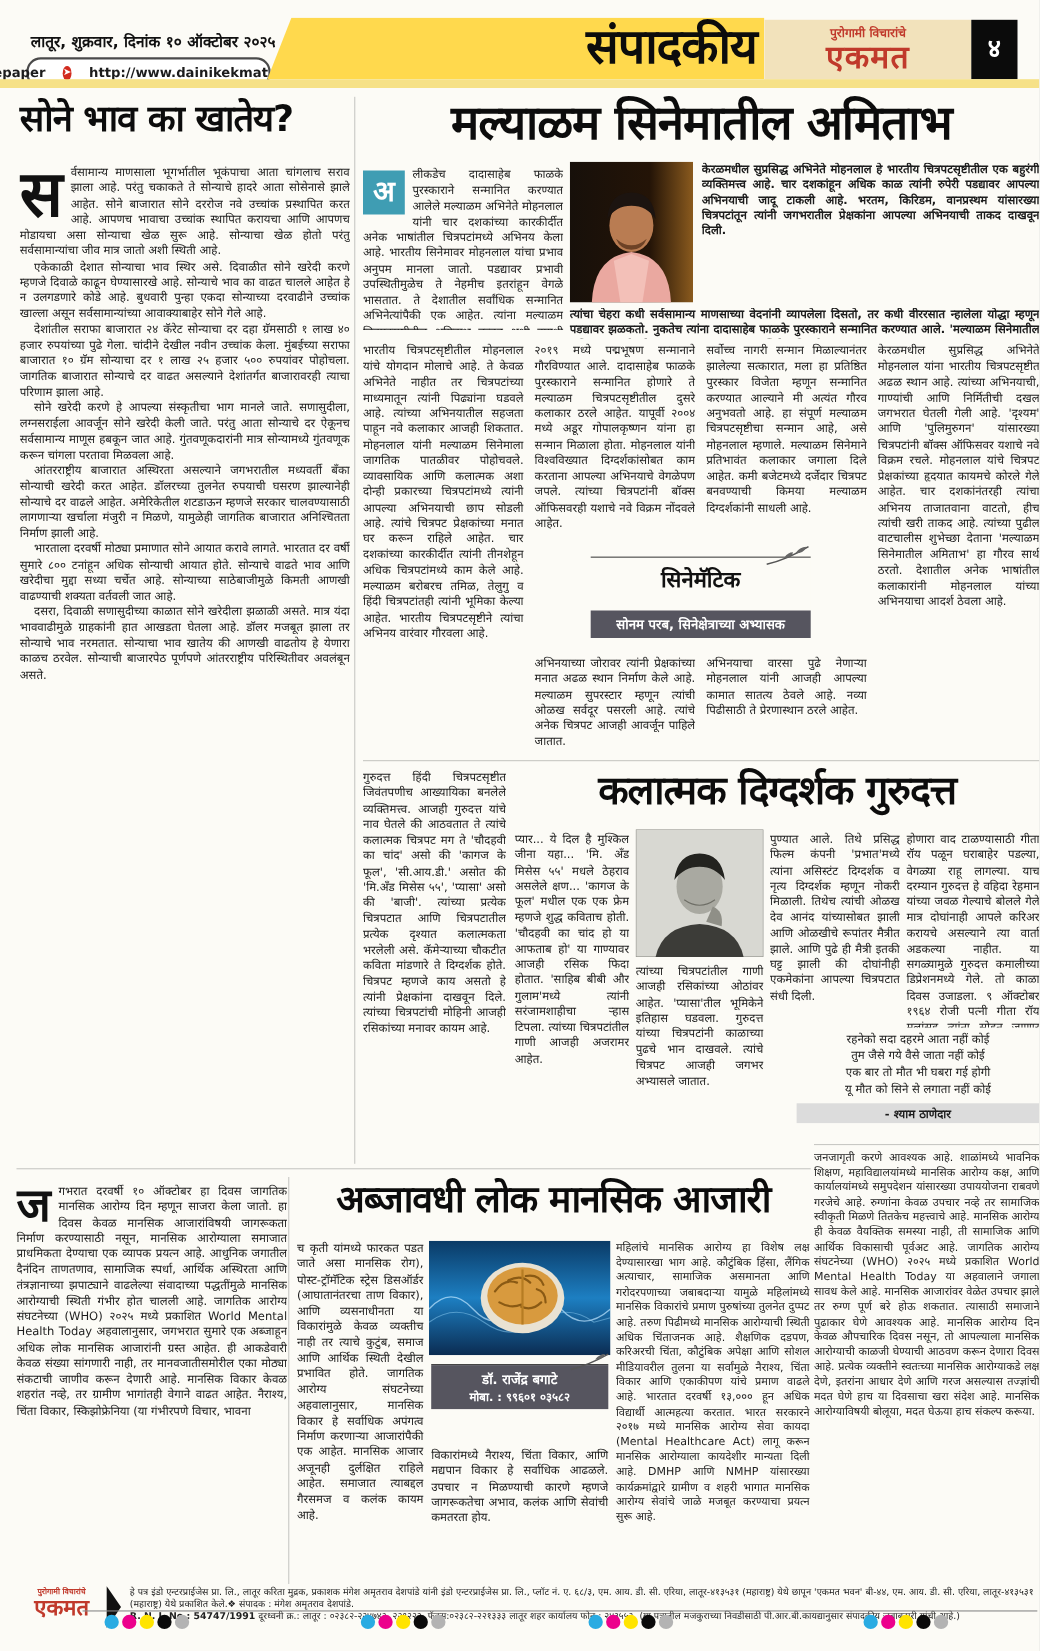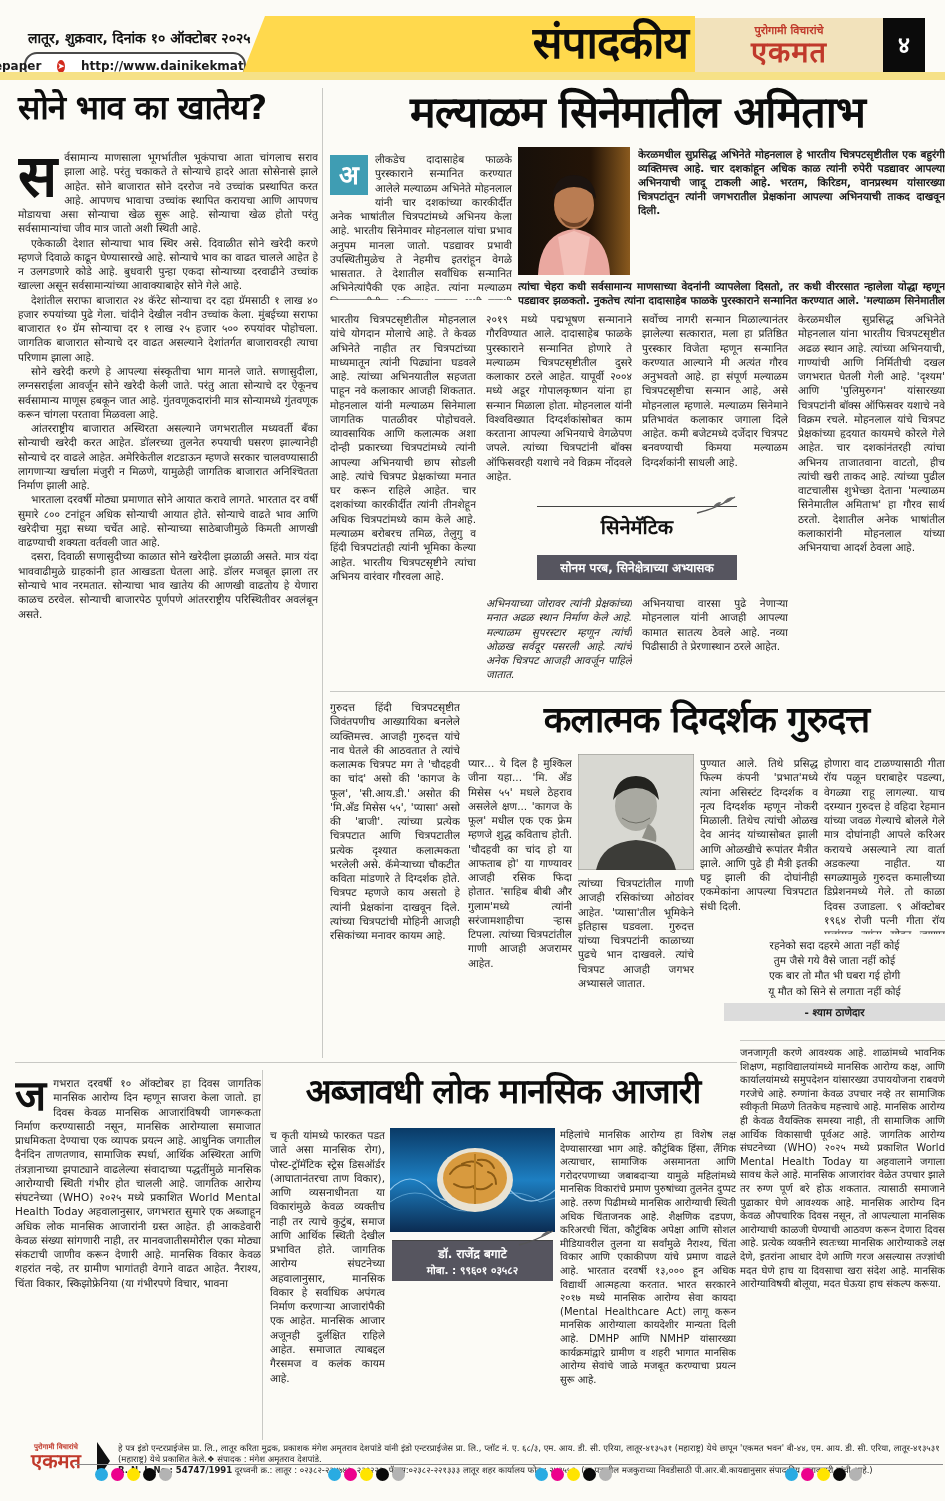--- a/index.html
+++ b/index.html
@@ -113,21 +113,21 @@
       <path d="M34 52 Q36 28 56 28 Q76 28 78 52 Q70 40 56 40 Q42 40 34 52Z" fill="#1c1410"></path>
       <path d="M42 70 Q56 82 70 70 Q66 80 56 80 Q46 80 42 70Z" fill="#6d4226"></path>
     </svg>
   </div>
 
   <div class="abs bold-intro just clip" style="left:638px;top:148px;width:307px;height:128px;">केरळमधील सुप्रसिद्ध अभिनेते मोहनलाल हे भारतीय चित्रपटसृष्टीतील एक बहुरंगी व्यक्तिमत्त्व आहे. चार दशकांहून अधिक काळ त्यांनी रुपेरी पडद्यावर आपल्या अभिनयाची जादू टाकली आहे. भरतम, किरिडम, वानप्रस्थम यांसारख्या चित्रपटांतून त्यांनी जगभरातील प्रेक्षकांना आपल्या अभिनयाची ताकद दाखवून दिली.</div>
   <div class="abs bold-intro just clip" style="left:518px;top:280px;width:427px;height:28px;">त्यांचा चेहरा कधी सर्वसामान्य माणसाच्या वेदनांनी व्यापलेला दिसतो, तर कधी वीररसात न्हालेला योद्धा म्हणून पडद्यावर झळकतो. नुकतेच त्यांना दादासाहेब फाळके पुरस्काराने सन्मानित करण्यात आले. 'मल्याळम सिनेमातील अमिताभ' अशी ओळख असणाऱ्या या महान अभिनेत्याविषयी...</div>
 
   <div class="abs body-col just clip" style="left:330px;top:312px;width:146px;height:376px;">भारतीय चित्रपटसृष्टीतील मोहनलाल यांचे योगदान मोलाचे आहे. ते केवळ अभिनेते नाहीत तर चित्रपटांच्या माध्यमातून त्यांनी पिढ्यांना घडवले आहे. त्यांच्या अभिनयातील सहजता पाहून नवे कलाकार आजही शिकतात. मोहनलाल यांनी मल्याळम सिनेमाला जागतिक पातळीवर पोहोचवले. व्यावसायिक आणि कलात्मक अशा दोन्ही प्रकारच्या चित्रपटांमध्ये त्यांनी आपल्या अभिनयाची छाप सोडली आहे. त्यांचे चित्रपट प्रेक्षकांच्या मनात घर करून राहिले आहेत. चार दशकांच्या कारकीर्दीत त्यांनी तीनशेहून अधिक चित्रपटांमध्ये काम केले आहे. मल्याळम बरोबरच तमिळ, तेलुगु व हिंदी चित्रपटांतही त्यांनी भूमिका केल्या आहेत. भारतीय चित्रपटसृष्टीने त्यांचा अभिनय वारंवार गौरवला आहे.</div>
   <div class="abs body-col just clip" style="left:486px;top:312px;width:146px;height:188px;">२०१९ मध्ये पद्मभूषण सन्मानाने गौरविण्यात आले. दादासाहेब फाळके पुरस्काराने सन्मानित होणारे ते मल्याळम चित्रपटसृष्टीतील दुसरे कलाकार ठरले आहेत. यापूर्वी २००४ मध्ये अडूर गोपालकृष्णन यांना हा सन्मान मिळाला होता. मोहनलाल यांनी विश्वविख्यात दिग्दर्शकांसोबत काम करताना आपल्या अभिनयाचे वेगळेपण जपले. त्यांच्या चित्रपटांनी बॉक्स ऑफिसवरही यशाचे नवे विक्रम नोंदवले आहेत.</div>
-  <div class="abs body-col just clip" style="left:486px;top:596px;width:146px;height:92px;font-style:italic;">अभिनयाच्या जोरावर त्यांनी प्रेक्षकांच्या मनात अढळ स्थान निर्माण केले आहे. मल्याळम सुपरस्टार म्हणून त्यांची ओळख सर्वदूर पसरली आहे. त्यांचे अनेक चित्रपट आजही आवर्जून पाहिले जातात.</div>
+  <div class="abs body-col just clip" style="left:486px;top:596px;width:146px;height:92px;">अभिनयाच्या जोरावर त्यांनी प्रेक्षकांच्या मनात अढळ स्थान निर्माण केले आहे. मल्याळम सुपरस्टार म्हणून त्यांची ओळख सर्वदूर पसरली आहे. त्यांचे अनेक चित्रपट आजही आवर्जून पाहिले जातात.</div>
   <div class="abs body-col just clip" style="left:642px;top:312px;width:146px;height:188px;">सर्वोच्च नागरी सन्मान मिळाल्यानंतर झालेल्या सत्कारात, मला हा प्रतिष्ठित पुरस्कार विजेता म्हणून सन्मानित करण्यात आल्याने मी अत्यंत गौरव अनुभवतो आहे. हा संपूर्ण मल्याळम चित्रपटसृष्टीचा सन्मान आहे, असे मोहनलाल म्हणाले. मल्याळम सिनेमाने प्रतिभावंत कलाकार जगाला दिले आहेत. कमी बजेटमध्ये दर्जेदार चित्रपट बनवण्याची किमया मल्याळम दिग्दर्शकांनी साधली आहे.</div>
   <div class="abs body-col just clip" style="left:642px;top:596px;width:146px;height:92px;">अभिनयाचा वारसा पुढे नेणाऱ्या मोहनलाल यांनी आजही आपल्या कामात सातत्य ठेवले आहे. नव्या पिढीसाठी ते प्रेरणास्थान ठरले आहेत.</div>
   <div class="abs body-col just clip" style="left:798px;top:312px;width:147px;height:376px;">केरळमधील सुप्रसिद्ध अभिनेते मोहनलाल यांना भारतीय चित्रपटसृष्टीत अढळ स्थान आहे. त्यांच्या अभिनयाची, गाण्यांची आणि निर्मितीची दखल जगभरात घेतली गेली आहे. 'दृश्यम' आणि 'पुलिमुरुगन' यांसारख्या चित्रपटांनी बॉक्स ऑफिसवर यशाचे नवे विक्रम रचले. मोहनलाल यांचे चित्रपट प्रेक्षकांच्या हृदयात कायमचे कोरले गेले आहेत. चार दशकांनंतरही त्यांचा अभिनय ताजातवाना वाटतो, हीच त्यांची खरी ताकद आहे. त्यांच्या पुढील वाटचालीस शुभेच्छा देताना 'मल्याळम सिनेमातील अमिताभ' हा गौरव सार्थ ठरतो. देशातील अनेक भाषांतील कलाकारांनी मोहनलाल यांच्या अभिनयाचा आदर्श ठेवला आहे.</div>
 
   <div class="abs byline-box" style="left:537px;top:506px;width:200px;">
     <svg class="flourish" width="46" height="24" viewBox="0 0 46 24">
       <path d="M2 20 Q20 16 40 4" stroke="#555" fill="none" stroke-width="1.4"></path>
       <path d="M28 10 q4 -6 10 -6 q-2 6 -10 6" fill="#666"></path>
       <path d="M18 14 q3 -5 8 -5 q-1 5 -8 5" fill="#666"></path>
     </svg>
@@ -194,20 +194,21 @@
   <div class="abs byline-box" style="left:392px;top:1240px;width:161px;">
     <svg class="flourish" width="40" height="22" viewBox="0 0 40 22">
       <path d="M2 18 Q18 14 36 4" stroke="#555" fill="none" stroke-width="1.3"></path>
       <path d="M24 9 q4 -5 9 -5 q-2 5 -9 5" fill="#666"></path>
     </svg>
     <div class="bb-bar">
       <div>डॉ. राजेंद्र बगाटे</div>
       <div class="bb-mob">मोबा. : ९९६०१ ०३५८२</div>
     </div>
   </div>
+  <div class="abs body-col just clip" style="left:392px;top:1316px;width:161px;height:122px;">विकारांमध्ये नैराश्य, चिंता विकार, आणि मद्यपान विकार हे सर्वाधिक आढळले. उपचार न मिळण्याची कारणे म्हणजे जागरूकतेचा अभाव, कलंक आणि सेवांची कमतरता होय.</div>
   <div class="abs body-col just clip" style="left:560px;top:1128px;width:176px;height:310px;font-size:10px;">महिलांचे मानसिक आरोग्य हा विशेष लक्ष देण्यासारखा भाग आहे. कौटुंबिक हिंसा, लैंगिक अत्याचार, सामाजिक असमानता आणि गरोदरपणाच्या जबाबदाऱ्या यामुळे महिलांमध्ये मानसिक विकारांचे प्रमाण पुरुषांच्या तुलनेत दुप्पट आहे. तरुण पिढीमध्ये मानसिक आरोग्याची स्थिती अधिक चिंताजनक आहे. शैक्षणिक दडपण, करिअरची चिंता, कौटुंबिक अपेक्षा आणि सोशल मीडियावरील तुलना या सर्वांमुळे नैराश्य, चिंता विकार आणि एकाकीपण यांचे प्रमाण वाढले आहे. भारतात दरवर्षी १३,००० हून अधिक विद्यार्थी आत्महत्या करतात. भारत सरकारने २०१७ मध्ये मानसिक आरोग्य सेवा कायदा (Mental Healthcare Act) लागू करून मानसिक आरोग्याला कायदेशीर मान्यता दिली आहे. DMHP आणि NMHP यांसारख्या कार्यक्रमांद्वारे ग्रामीण व शहरी भागात मानसिक आरोग्य सेवांचे जाळे मजबूत करण्याचा प्रयत्न सुरू आहे.</div>
   <div class="abs body-col just clip" style="left:740px;top:1046px;width:205px;height:392px;font-size:10px;">जनजागृती करणे आवश्यक आहे. शाळांमध्ये भावनिक शिक्षण, महाविद्यालयांमध्ये मानसिक आरोग्य कक्ष, आणि कार्यालयांमध्ये समुपदेशन यांसारख्या उपाययोजना राबवणे गरजेचे आहे. रुग्णांना केवळ उपचार नव्हे तर सामाजिक स्वीकृती मिळणे तितकेच महत्त्वाचे आहे. मानसिक आरोग्य ही केवळ वैयक्तिक समस्या नाही, ती सामाजिक आणि आर्थिक विकासाची पूर्वअट आहे. जागतिक आरोग्य संघटनेच्या (WHO) २०२५ मध्ये प्रकाशित World Mental Health Today या अहवालाने जगाला सावध केले आहे. मानसिक आजारांवर वेळेत उपचार झाले तर रुग्ण पूर्ण बरे होऊ शकतात. त्यासाठी समाजाने पुढाकार घेणे आवश्यक आहे. मानसिक आरोग्य दिन केवळ औपचारिक दिवस नसून, तो आपल्याला मानसिक आरोग्याची काळजी घेण्याची आठवण करून देणारा दिवस आहे. प्रत्येक व्यक्तीने स्वतःच्या मानसिक आरोग्याकडे लक्ष देणे, इतरांना आधार देणे आणि गरज असल्यास तज्ज्ञांची मदत घेणे हाच या दिवसाचा खरा संदेश आहे. मानसिक आरोग्याविषयी बोलूया, मदत घेऊया हाच संकल्प करूया.</div>
 
   <div class="abs f-logo">
     <div class="tag">पुरोगामी विचारांचे</div>
     <div class="name">एकमत</div>
   </div>
   <div class="abs f-flag"></div>
   <div class="abs imprint">
     <div>हे पत्र इंडो एन्टरप्राईजेस प्रा. लि., लातूर करिता मुद्रक, प्रकाशक मंगेश अमृतराव देशपांडे यांनी इंडो एन्टरप्राईजेस प्रा. लि., प्लॉट नं. ए. ६८/३, एम. आय. डी. सी. एरिया, लातूर-४१३५३१ (महाराष्ट्र) येथे छापून 'एकमत भवन' बी-४४, एम. आय. डी. सी. एरिया, लातूर-४१३५३१ (महाराष्ट्र) येथे प्रकाशित केले.❖ संपादक : मंगेश अमृतराव देशपांडे.</div>

